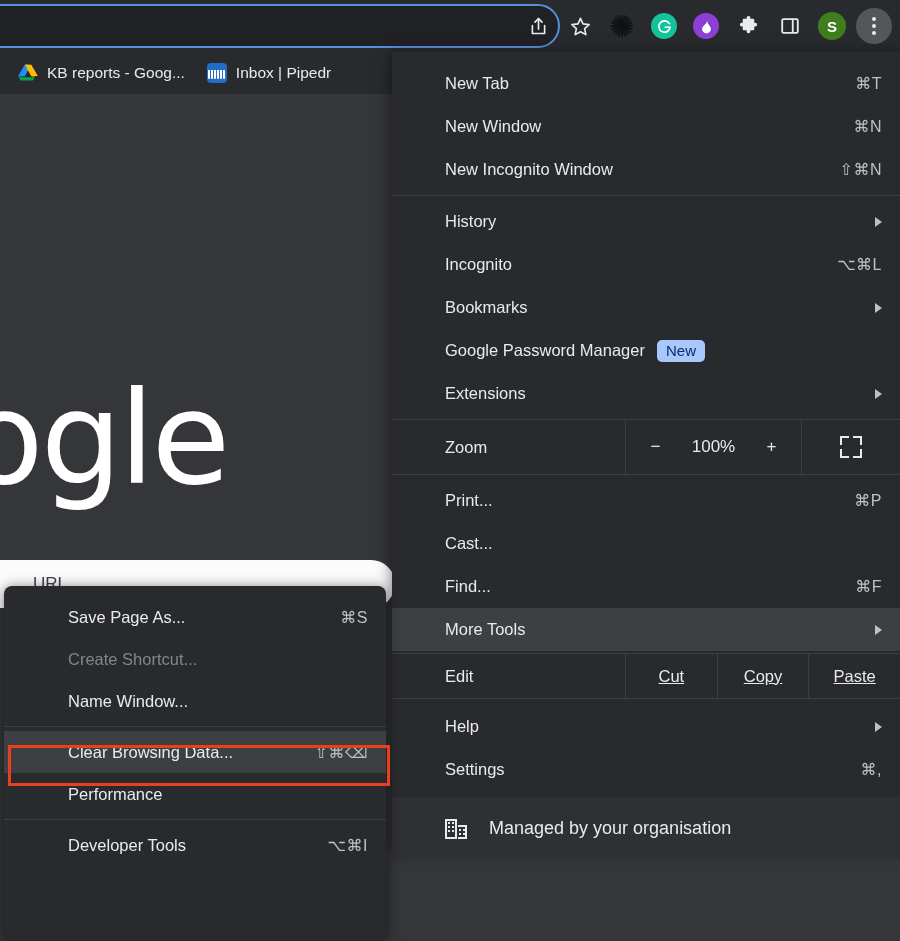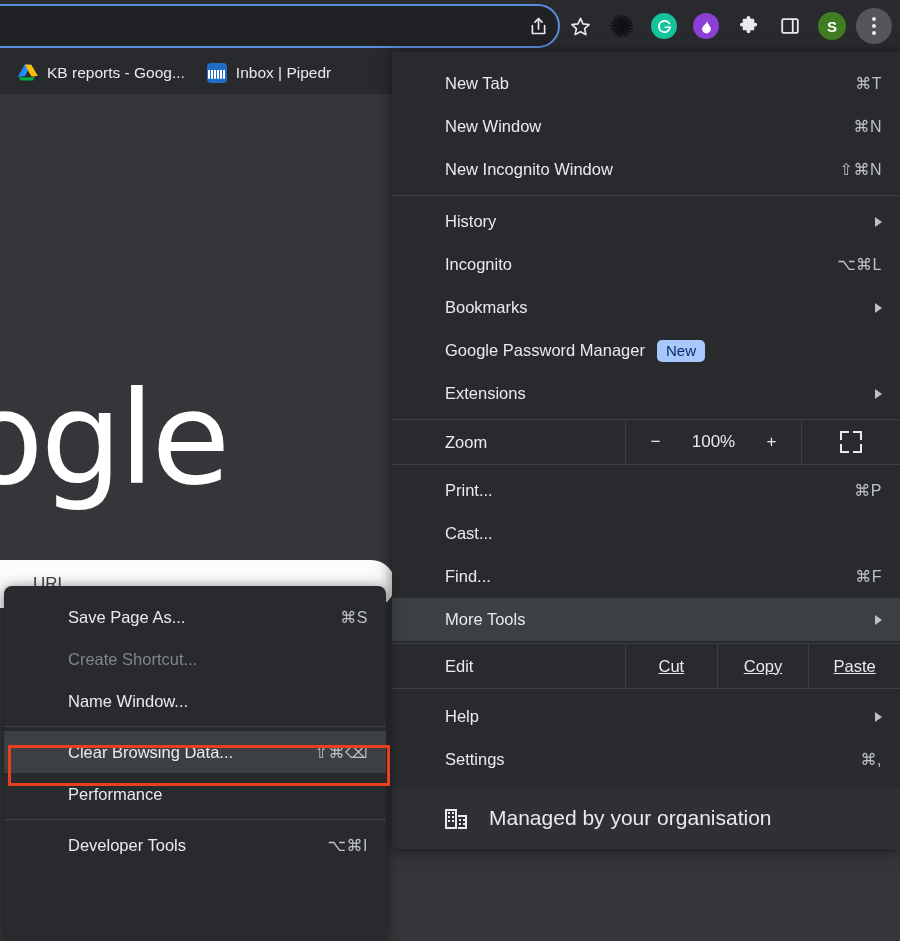--- a/index.html
+++ b/index.html
@@ -115,21 +115,21 @@
   .mi.hl { background: #3c4043; }
   .mi.disabled { color: #80868b; }
   .sep { height: 1px; background: #3c4043; margin: 4px 0; }
   .badge-new {
     margin-left: 12px; background: #a8c7fa; color: #062e6f;
     font-size: 15px; padding: 2px 9px; border-radius: 5px; line-height: 1.2;
   }
 
   
   .zoomrow {
-    display: flex; align-items: center; height: 46px;
+    display: flex; align-items: center; height: 56px;
     border-top: 1px solid #3c4043; border-bottom: 1px solid #3c4043; justify-content: space-between;
   }
   .zoomrow .zlabel { flex: 0 0 233px; padding-left: 53px; color: #e8eaed; font-size: 16.5px; }
   .zoomrow .zctl {
     flex: 1 1 auto; display: flex; align-items: center; justify-content: center; gap: 26px;
     height: 100%; border-left: 1px solid #3c4043; border-right: 1px solid #3c4043;
     color: #e8eaed; font-size: 17px;
   }
   .zoomrow .zval { min-width: 54px; text-align: center; }
   .zoomrow .zfull {
@@ -151,21 +151,21 @@
     color: #e8eaed; font-size: 16.5px;
   }
   .editrow .ecell { display: flex; align-items: center; }
   .editrow .e-label { flex: 0 0 233px; padding-left: 53px; }
   .editrow .e-act { flex: 1 1 0; justify-content: center; border-left: 1px solid #3c4043; text-decoration: underline; }
 
   
   .managed {
     display: flex; align-items: center; gap: 22px;
     height: 62px; padding-left: 53px; background: #2f3033;
-    color: #e8eaed; font-size: 21px;
+    color: #e8eaed; font-size: 18px;
   }
   .bld { width: 22px; height: 22px; position: relative; }
   .bld .b1 { position:absolute; left:0; top:2px; width:12px; height:20px; border:2px solid #e8eaed; }
   .bld .b2 { position:absolute; right:0; top:8px; width:9px; height:14px; border:2px solid #e8eaed; border-left:none; }
   .bld i { position:absolute; width:2px; height:2px; background:#e8eaed; display:block; }
 
   .redbox {
     position: absolute; left: 8px; top: 745px; width: 382px; height: 41px;
     border: 3px solid #e8401f; pointer-events: none; z-index: 50;
   }

